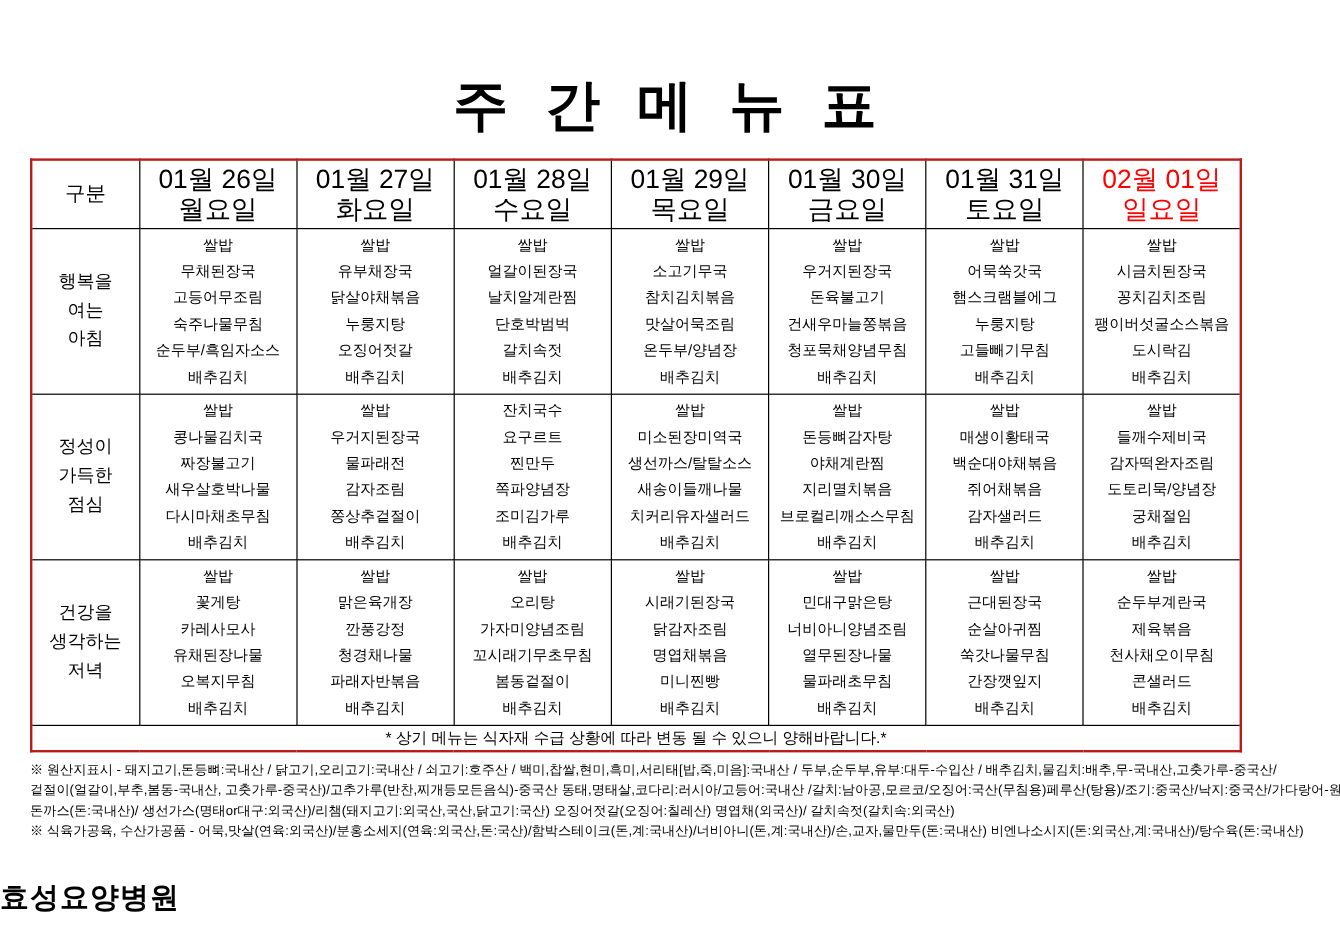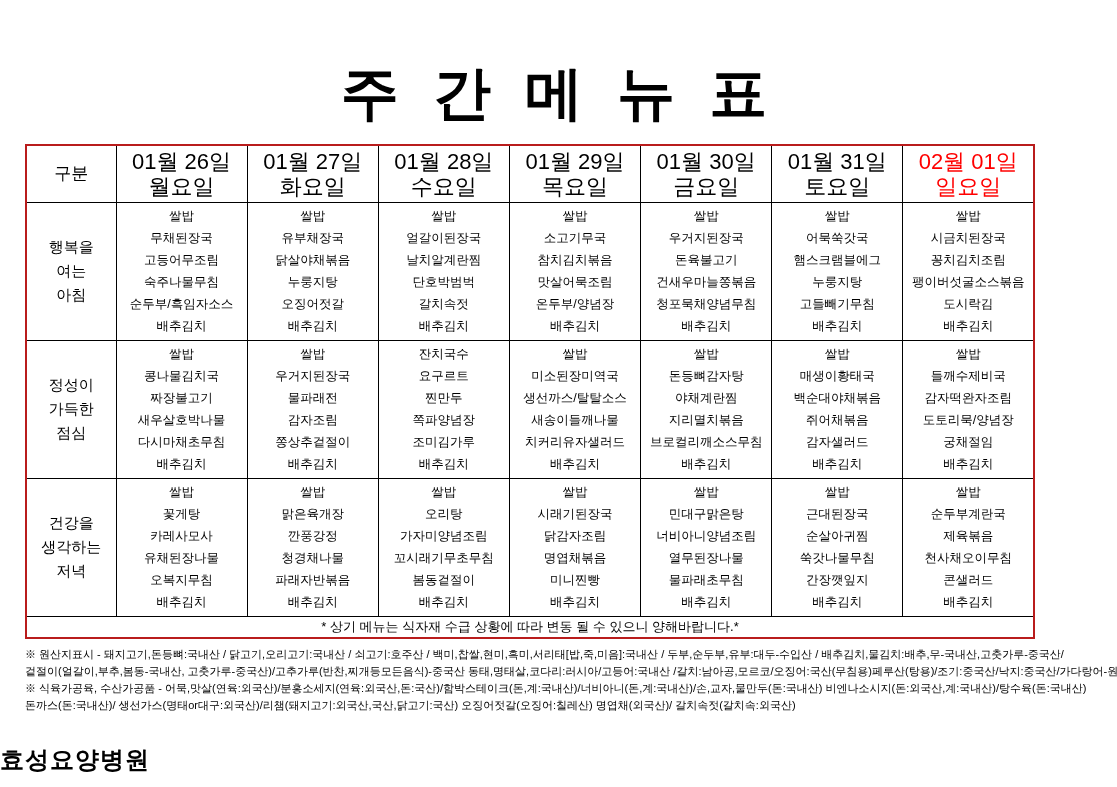--- a/index.html
+++ b/index.html
@@ -9,21 +9,21 @@
     background: #ffffff;
     color: #000000;
     font-family: "Liberation Sans", sans-serif;
     overflow: hidden;
   }
   .page { position: relative; width: 1117px; height: 787px; }
 
   .title {
     padding-top: 64px;
     text-align: center;
-    font-size: 58px;
+    font-size: 46px;
     font-weight: bold;
     letter-spacing: 9px;
     line-height: 1.0;
     white-space: nowrap;
   }
 
   table.menu-table {
     border-collapse: collapse;
     table-layout: fixed;
     width: 1010px;
@@ -319,19 +319,19 @@
         </tr>
         <tr class="notice-row">
         <td class="notice-cell" colspan="8">* 상기 메뉴는 식자재 수급 상황에 따라 변동 될 수 있으니 양해바랍니다.*</td>
       </tr>
     </tbody>
   </table>
 
   <div class="footnotes">
     <div>※ 원산지표시 - 돼지고기,돈등뼈:국내산 / 닭고기,오리고기:국내산 / 쇠고기:호주산 / 백미,찹쌀,현미,흑미,서리태[밥,죽,미음]:국내산 / 두부,순두부,유부:대두-수입산 / 배추김치,물김치:배추,무-국내산,고춧가루-중국산/</div>
     <div>겉절이(얼갈이,부추,봄동-국내산, 고춧가루-중국산)/고추가루(반찬,찌개등모든음식)-중국산 동태,명태살,코다리:러시아/고등어:국내산 /갈치:남아공,모르코/오징어:국산(무침용)페루산(탕용)/조기:중국산/낙지:중국산/가다랑어-원양산</div>
+    <div>돈까스(돈:국내산)/ 생선가스(명태or대구:외국산)/리챔(돼지고기:외국산,국산,닭고기:국산)  오징어젓갈(오징어:칠레산) 명엽채(외국산)/ 갈치속젓(갈치속:외국산)</div>
     <div>※ 식육가공육, 수산가공품 - 어묵,맛살(연육:외국산)/분홍소세지(연육:외국산,돈:국산)/함박스테이크(돈,계:국내산)/너비아니(돈,계:국내산)/손,교자,물만두(돈:국내산) 비엔나소시지(돈:외국산,계:국내산)/탕수육(돈:국내산)</div>
-    <div>돈까스(돈:국내산)/ 생선가스(명태or대구:외국산)/리챔(돼지고기:외국산,국산,닭고기:국산)  오징어젓갈(오징어:칠레산) 명엽채(외국산)/ 갈치속젓(갈치속:외국산)</div>
   </div>
 
   <div class="hospital-name">효성요양병원</div>
 
 </div>
 
 </body></html>

